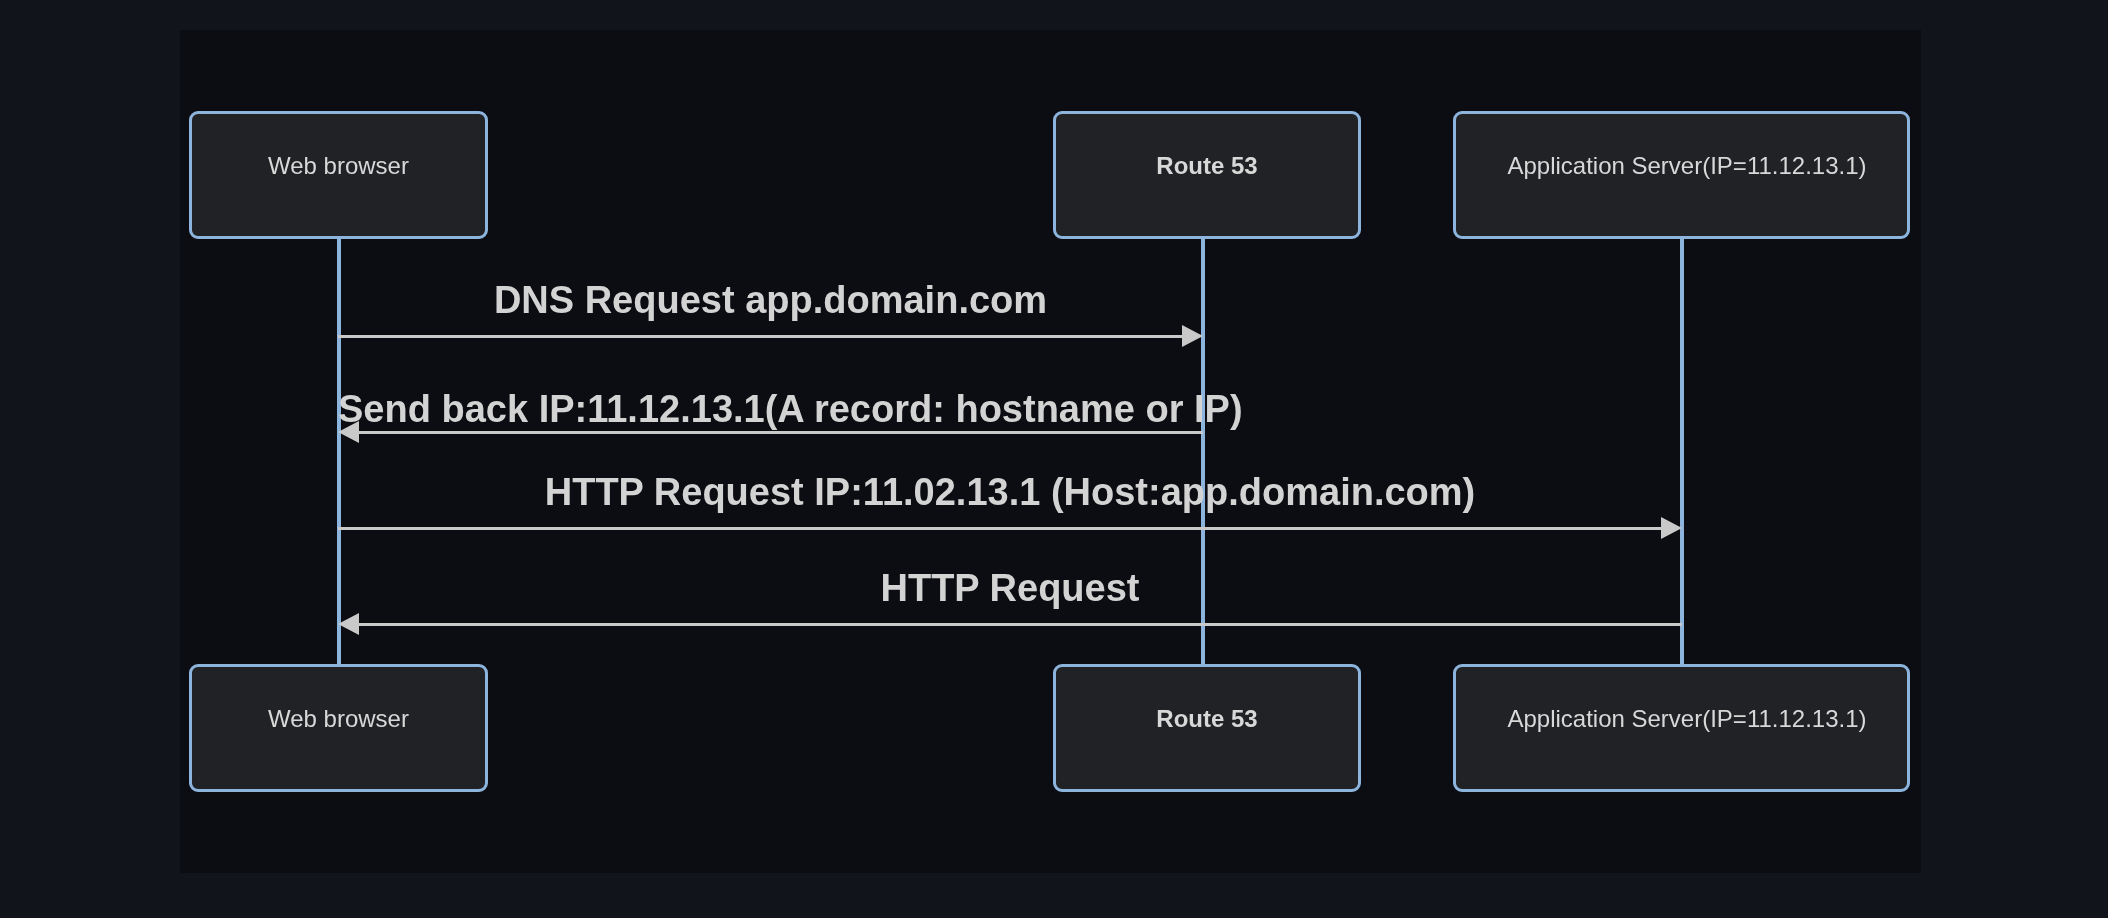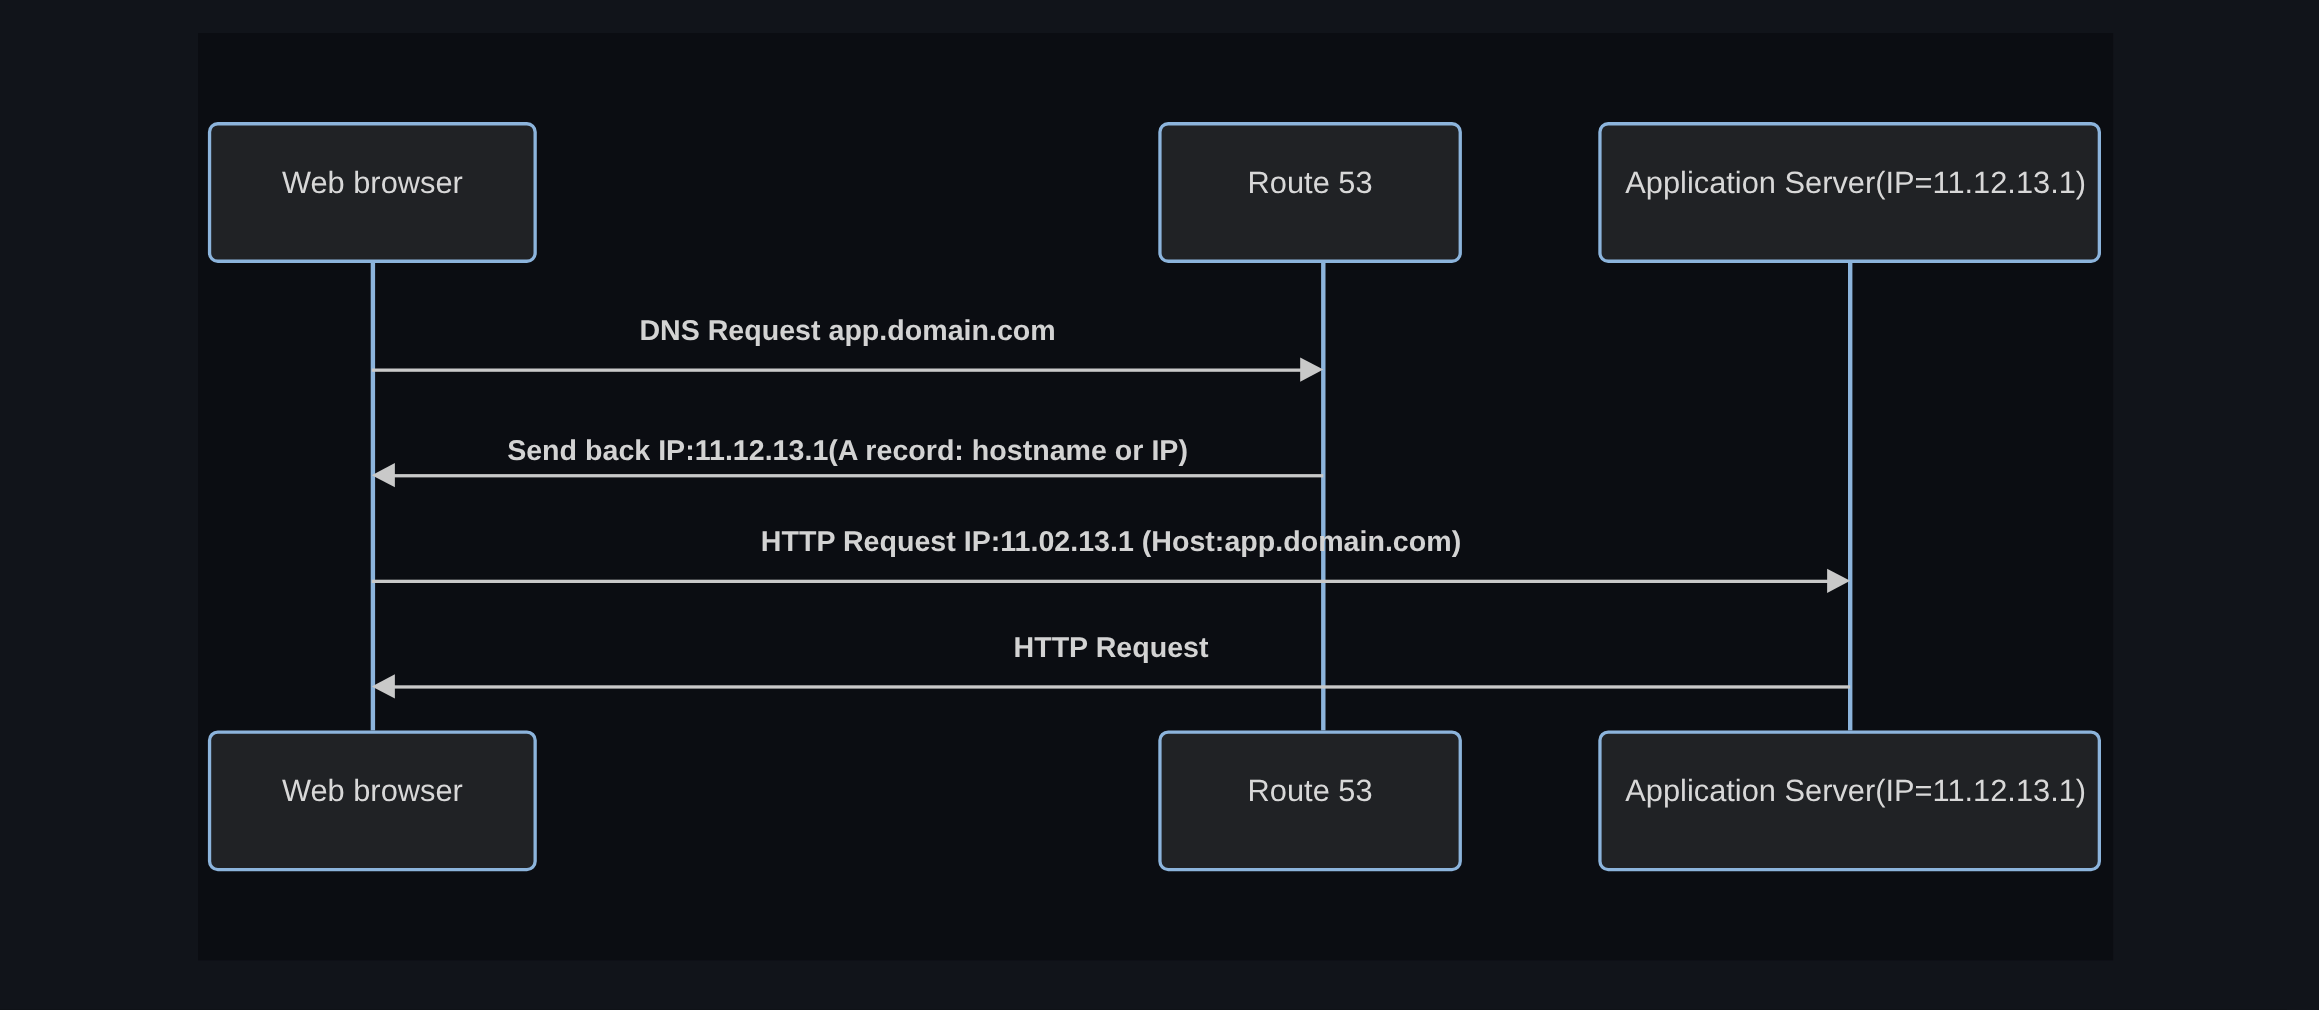--- a/index.html
+++ b/index.html
@@ -26,41 +26,41 @@
   }
   .actor-box{
     position:absolute;height:128px;box-sizing:border-box;
     background:var(--actor-fill);
     border:3px solid var(--actor-border);
     border-radius:9px;
     display:flex;align-items:center;justify-content:center;
   }
   .actor-box .actor-label{
     color:var(--actor-text);
-    font-size:28px;line-height:30px;
+    font-size:24px;line-height:30px;
     padding-bottom:18px;
     white-space:nowrap;
   }
   .actor-a{left:189px;width:299px;}
-  .actor-b{left:1053px;width:276px;}
+  .actor-b{left:1053px;width:308px;font-weight:bold;}
   .actor-c{left:1453px;width:457px;padding-left:11px;}
   .row-top{top:111px;}
   .row-bottom{top:664px;}
   .lifeline{
     position:absolute;top:239px;height:425px;width:4px;
     background:var(--lifeline);
   }
   .lifeline-a{left:337px;}
   .lifeline-b{left:1201px;}
   .lifeline-c{left:1680px;}
   .msg-label{
     position:absolute;
     color:var(--message-text);
     font-weight:bold;
-    font-size:26px;line-height:44px;
+    font-size:38px;line-height:44px;
     text-align:center;
     white-space:nowrap;
   }
   .msg-line{
     position:absolute;height:3px;
     background:var(--message-line);
   }
   .arrowhead{position:absolute;width:0;height:0;}
   .arrowhead.right{
     border-top:11px solid transparent;

